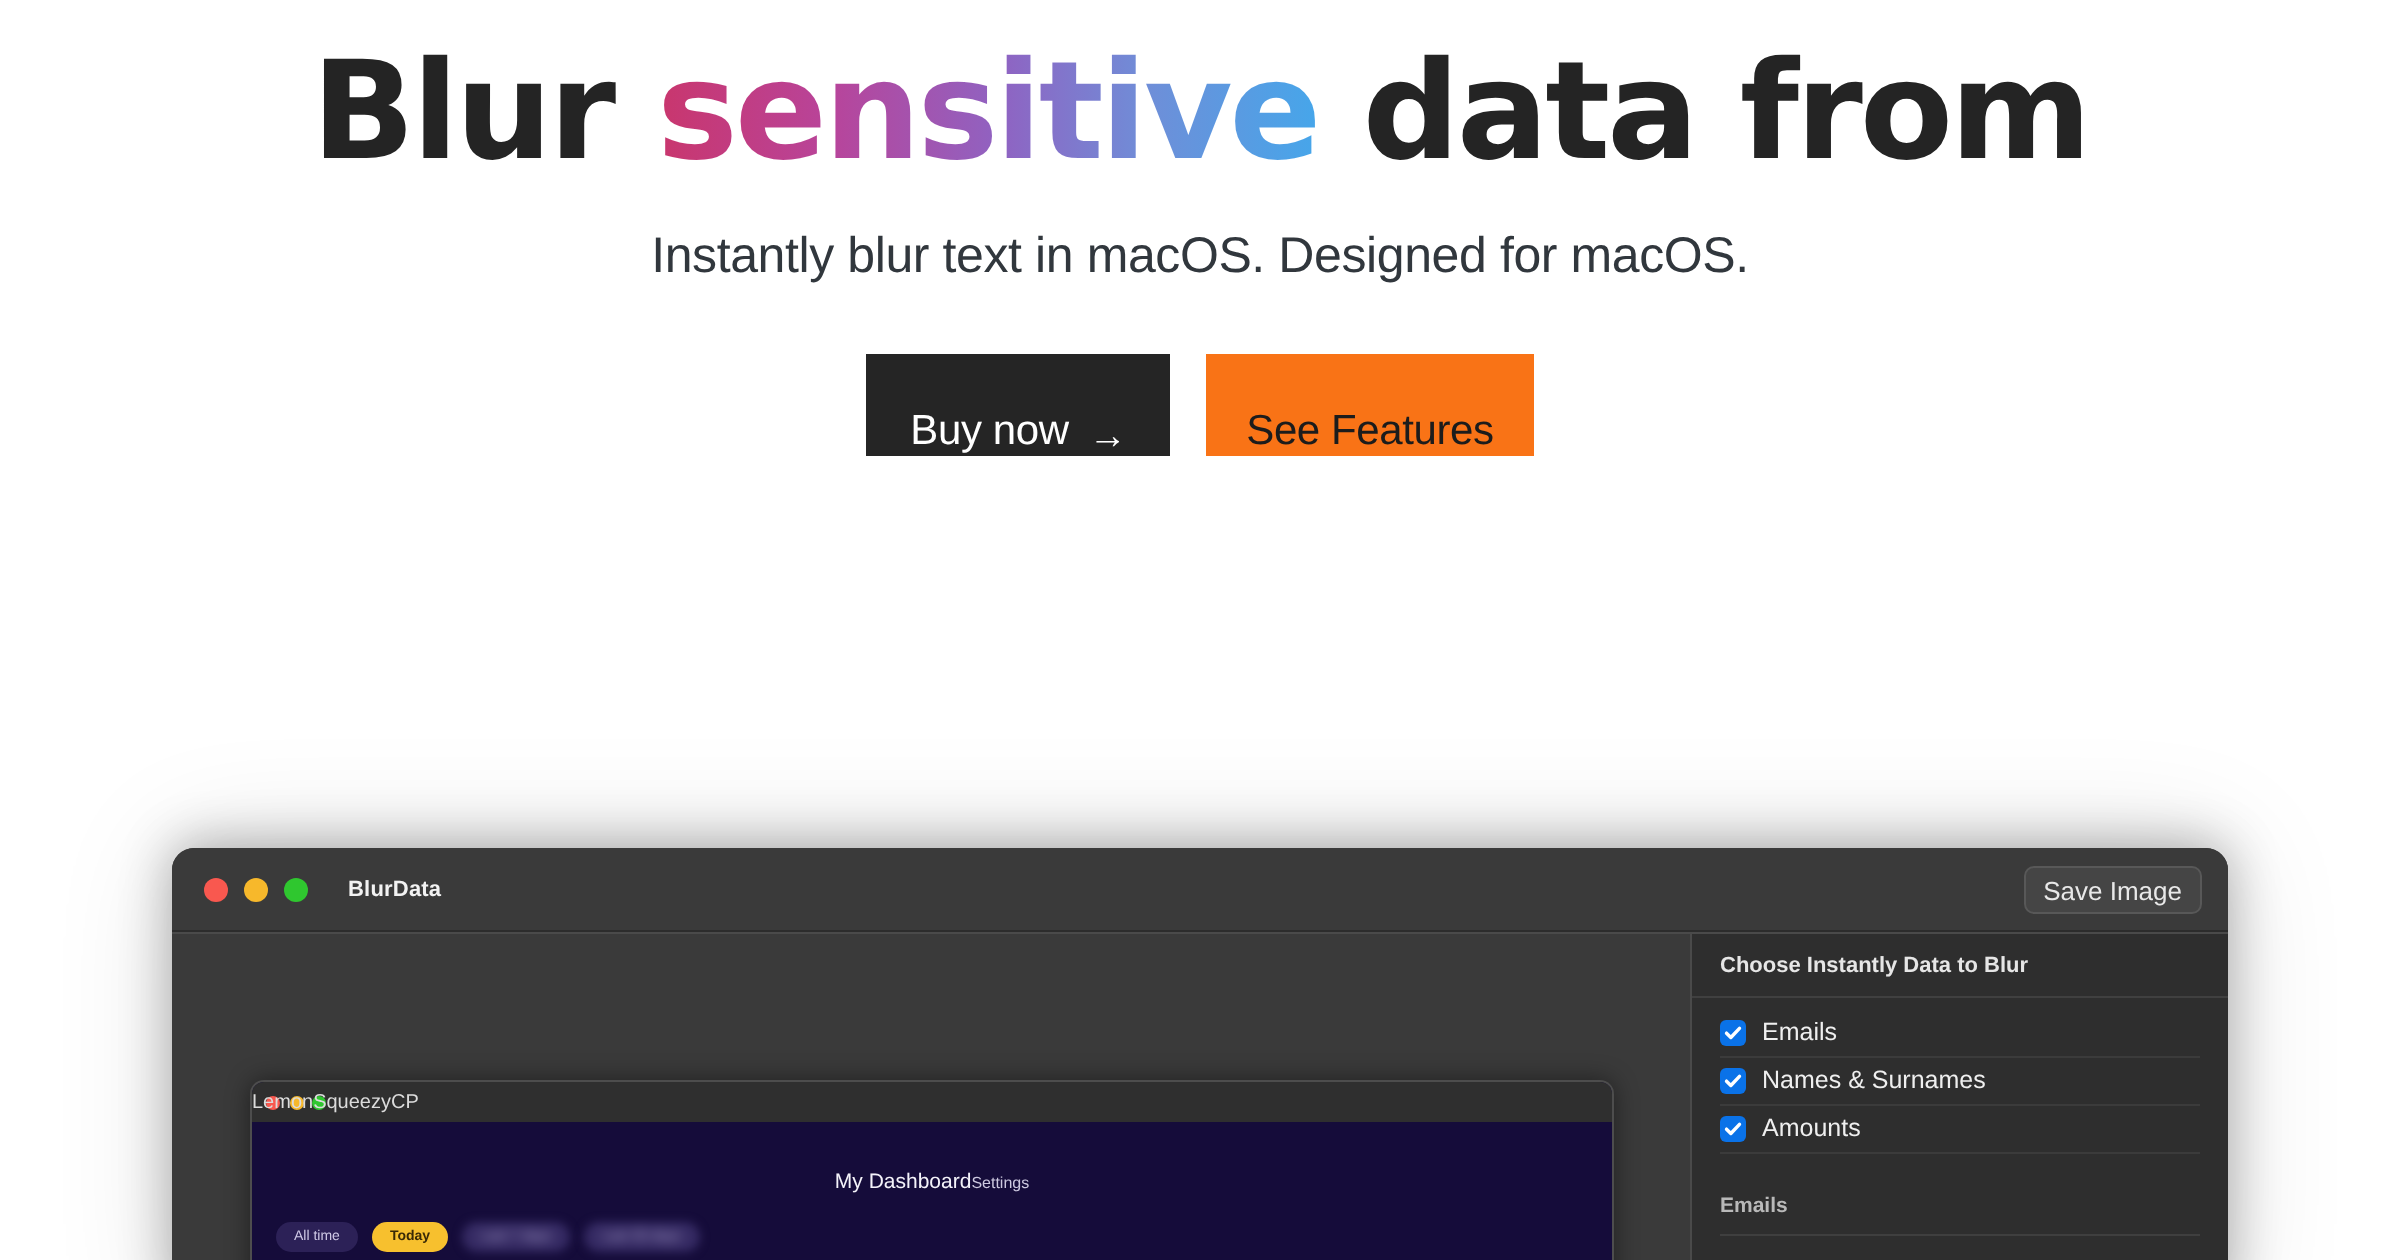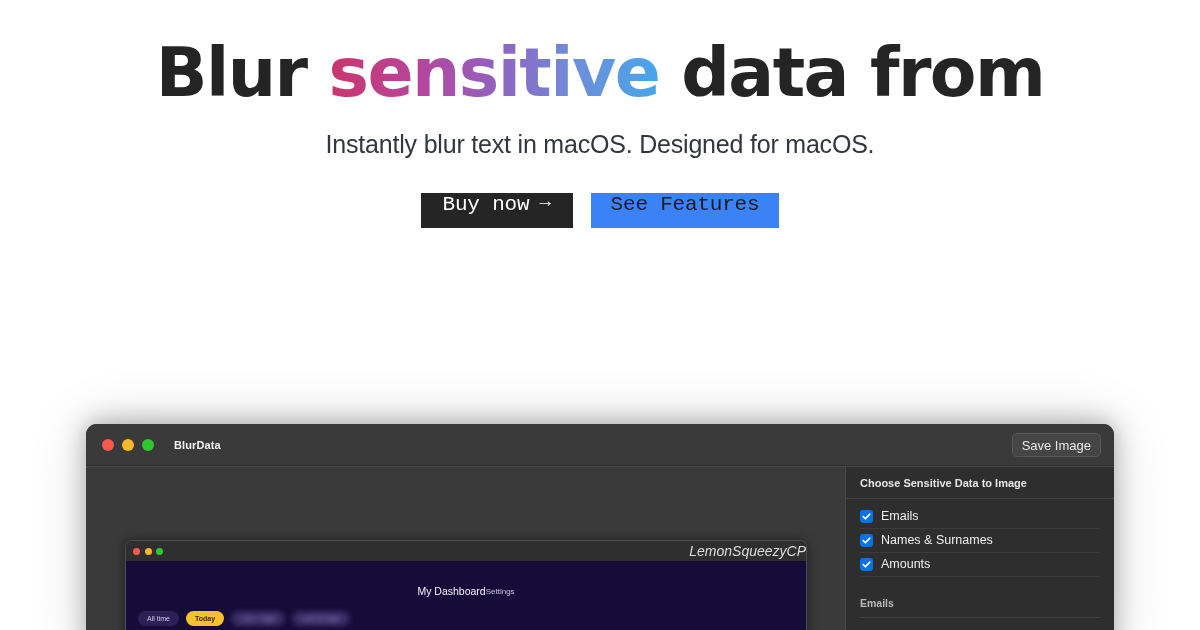--- a/index.html
+++ b/index.html
@@ -5,21 +5,21 @@
   * { margin:0; padding:0; box-sizing:border-box; }
   html, body {
     width:1200px; height:630px;
     background:#ffffff;
     font-family:"Liberation Sans", sans-serif;
     overflow:hidden;
   }
   .page { position:relative; width:1200px; height:630px; background:#fff; }
 
   
-  .hero { padding-top:36px; text-align:center; }
+  .hero { padding-top:20px; text-align:center; }
   .headline {
     font-size:68px;
     line-height:74px;
     font-weight:800;
     letter-spacing:-1.6px;
     color:#242424;
     font-family:"DejaVu Sans", sans-serif;
   }
   .headline .word-gradient {
     background:linear-gradient(90deg,#c9366d 0%,#b8449a 26%,#8f63c2 52%,#6f8ed8 74%,#46a6ea 100%);
@@ -36,31 +36,31 @@
     letter-spacing:-0.2px;
   }
   .cta-row {
     margin-top:34px;
     display:flex;
     justify-content:center;
     align-items:stretch;
     gap:18px;
   }
   .btn {
-    display:inline-flex; align-items:flex-start; justify-content:center;
-    height:35px;
+    display:inline-flex; align-items:flex-end; justify-content:center;
+    height:51px;
     font-size:21px;
     letter-spacing:-0.2px;
     cursor:pointer;
     border:none;
-    font-family:Liberation Mono, monospace;
+    font-family:Liberation Sans, sans-serif;
   }
   .btn-primary { background:#252525; color:#ffffff; padding:0 22px; gap:10px; }
   .btn-primary .arrow { font-size:19px; line-height:1; }
-  .btn-secondary { background:#3b82f6; color:#1c1c1c; padding:0 20px; }
+  .btn-secondary { background:#f97316; color:#1c1c1c; padding:0 20px; }
 
   
   .app-window {
     position:absolute;
     left:86px; top:424px;
     width:1028px; height:230px;
     background:#3a3a3a;
     border-radius:11px 11px 0 0;
     box-shadow:0 -2px 26px rgba(0,0,0,.30), 0 0 60px rgba(0,0,0,.13);
     overflow:hidden;
@@ -126,24 +126,23 @@
     height:20px;
     background:#2f2f2f;
     display:flex; align-items:center;
     padding-left:7px;
     position:relative;
   }
   .shot-lights { display:flex; gap:4.5px; }
   .shot-light { width:7px; height:7px; border-radius:50%; }
   .shot-title {
     position:absolute; left:0; right:0;
-    text-align:right;
+    text-align:left;
     color:#dcdcdc;
-    font-size:14px;
-    font-style:italic;
+    font-size:10px;
   }
   .dash { position:relative; height:180px; background:#150c3a; padding:0 12px; }
   .dash-head {
     display:flex; align-items:center; justify-content:center;
     padding-top:24px;
   }
   .dash-title { color:#f4f3fa; font-size:10.5px; }
   .dash-settings { color:#cdc9e0; font-size:8px; }
   .pills { display:flex; gap:7px; margin-top:14px; }
   .pill {
@@ -265,21 +264,21 @@
                 <span class="pill-blur-text">Last 30 days</span>
               </div>
             </div>
 
           </div>
         </div>
 
       </div>
 
       <aside class="sidebar">
-        <div class="sb-header">Choose Sensitive Data to Image</div>
+        <div class="sb-header">Choose Instantly Data to Blur</div>
 
         <div class="sb-list">
           <label class="sb-row">
             <span class="cbx">
               <svg width="9" height="9" viewBox="0 0 10 10">
                   <path d="M1.4 5.1 L3.8 7.5 L8.6 2.4" fill="none" stroke="#fff" stroke-width="1.9" stroke-linecap="round" stroke-linejoin="round"></path>
                 </svg>
             </span>
             <span class="sb-label">Emails</span>
           </label>

